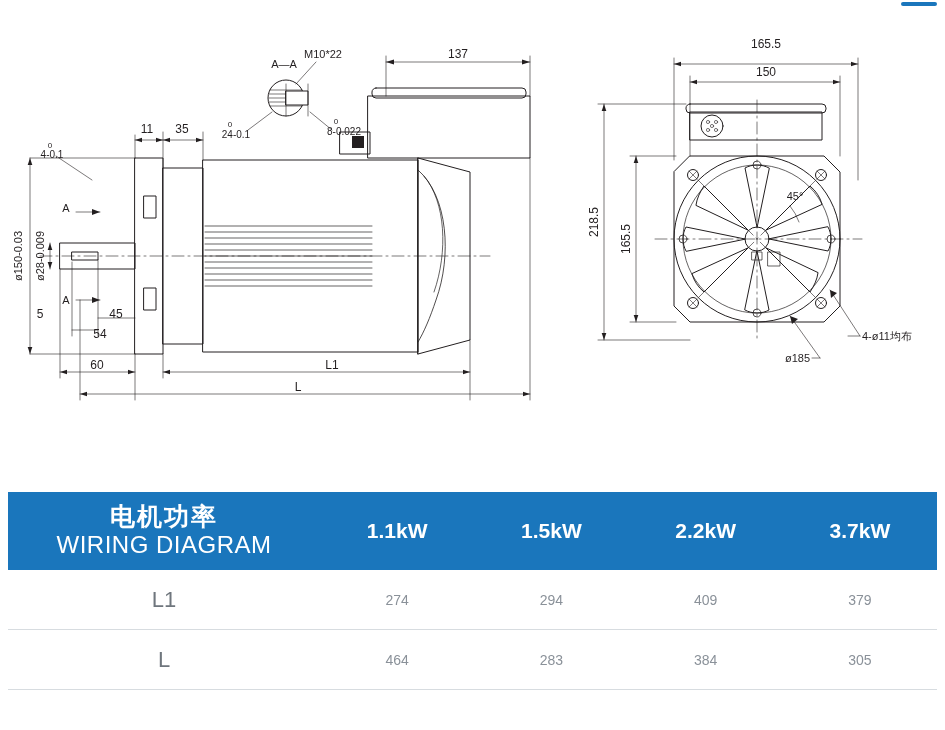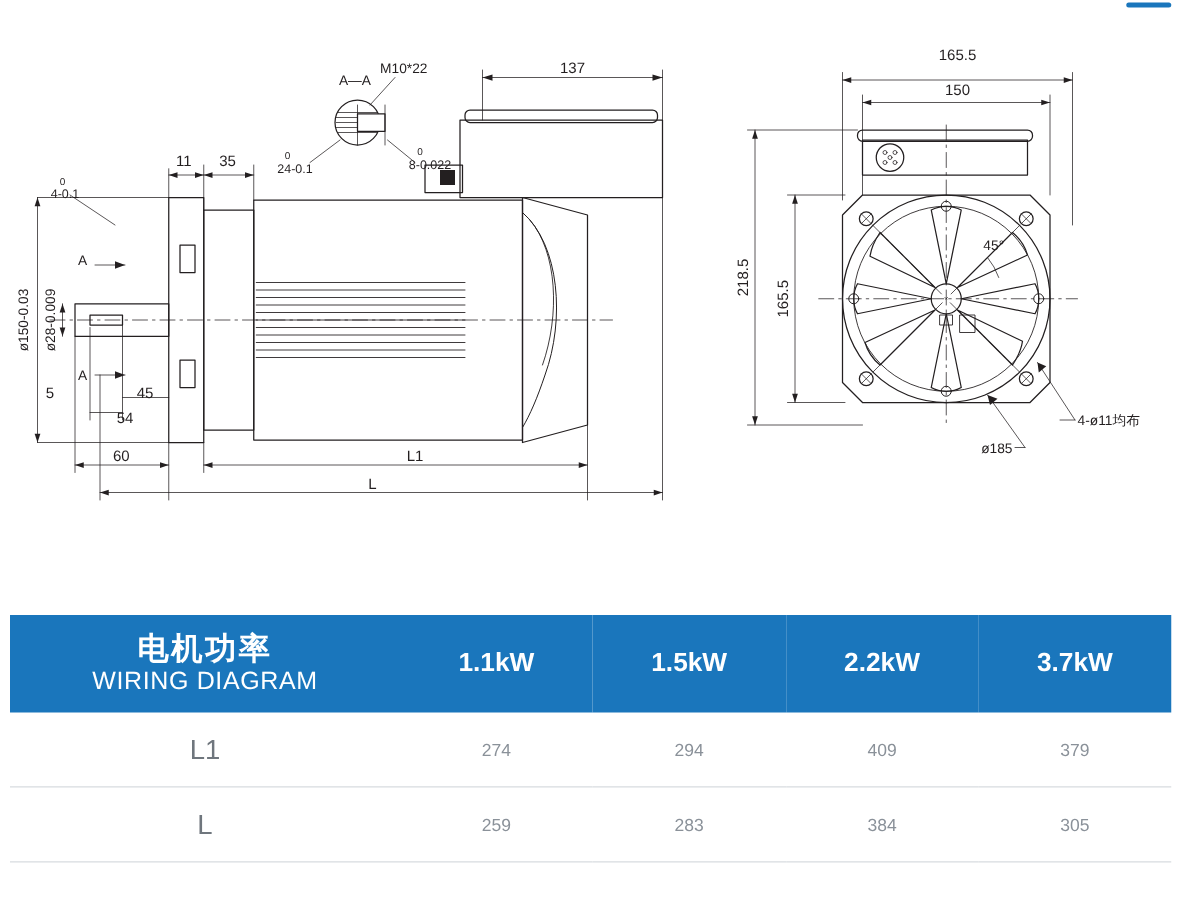--- a/index.html
+++ b/index.html
@@ -19,21 +19,21 @@
 
   
   .spec-table{position:absolute;left:8px;top:492px;width:929px;}
   table{border-collapse:collapse;width:929px;table-layout:fixed;}
   thead th{
     background:#1a76bc;color:#fff;height:76px;vertical-align:middle;
     font-weight:normal;
   }
   thead th.first{width:310px;}
   .hdr-cn{font-size:25px;font-weight:bold;letter-spacing:2px;line-height:1.15;}
-  .hdr-en{font-size:20px;letter-spacing:0.5px;line-height:1.2;text-align:center;}
+  .hdr-en{font-size:24px;letter-spacing:0.5px;line-height:1.2;text-align:center;}
   .pw{font-size:21px;font-weight:bold;text-align:center;}
   tbody td{
     height:57px;text-align:center;vertical-align:middle;
     font-size:14px;color:#8a9199;border-bottom:1px solid #d7dce0;
   }
   tbody td.rowlabel{color:#6f767d;font-size:22px;}
   tbody tr:first-child td{border-top:none;}
 </style>
 </head>
 <body>
@@ -330,21 +330,21 @@
       <tbody>
         <tr>
           <td class="rowlabel">L1</td>
           <td>274</td>
           <td>294</td>
           <td>409</td>
           <td>379</td>
         </tr>
         <tr>
           <td class="rowlabel">L</td>
-          <td>259</td>
+          <td>464</td>
           <td>283</td>
           <td>384</td>
           <td>305</td>
         </tr>
       </tbody>
     </table>
   </div>
 
 </div>
 

